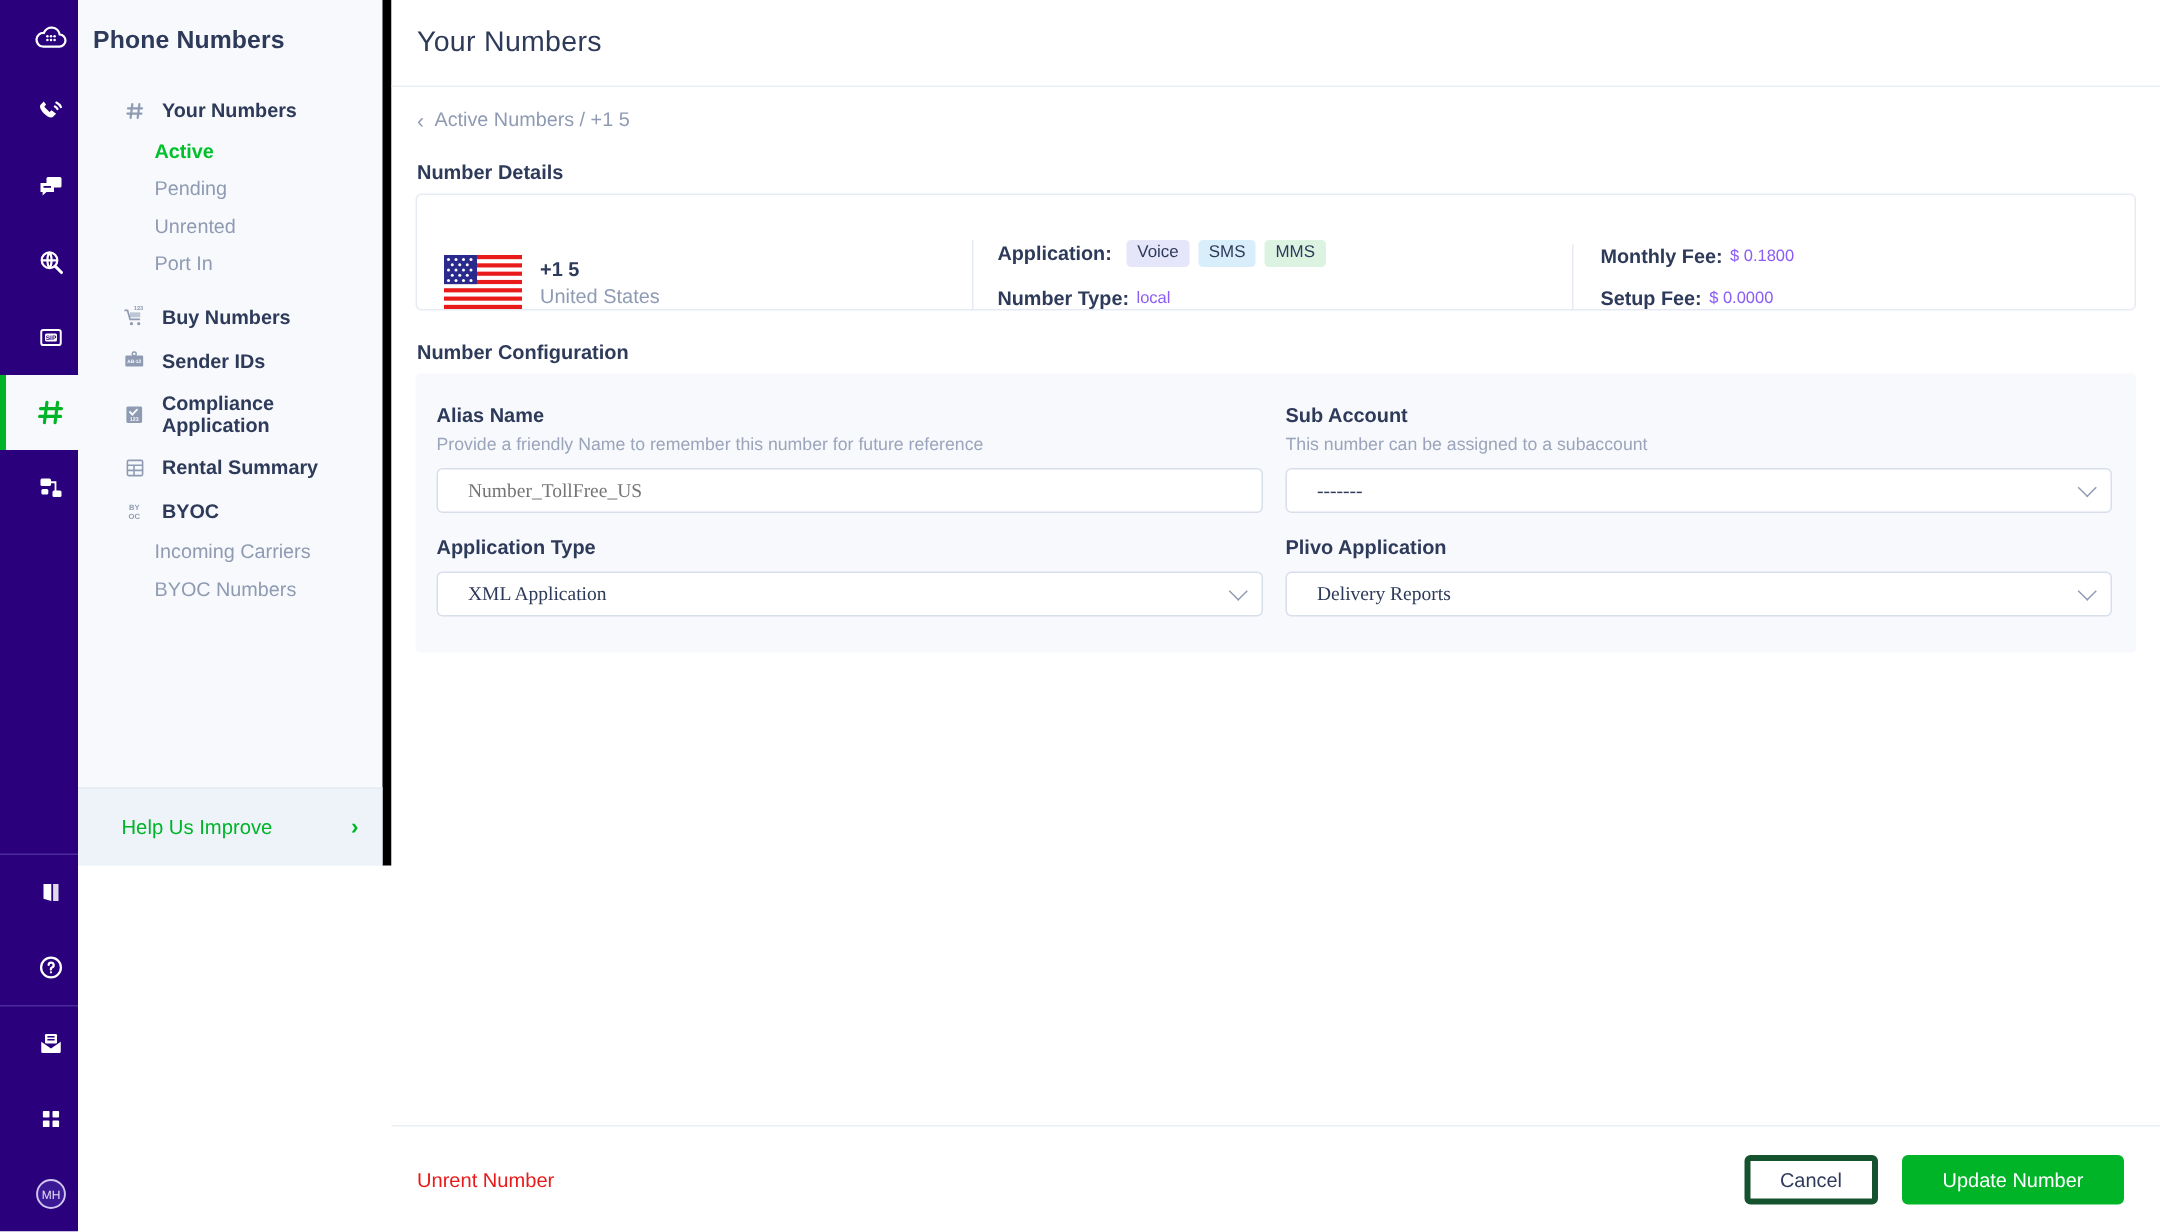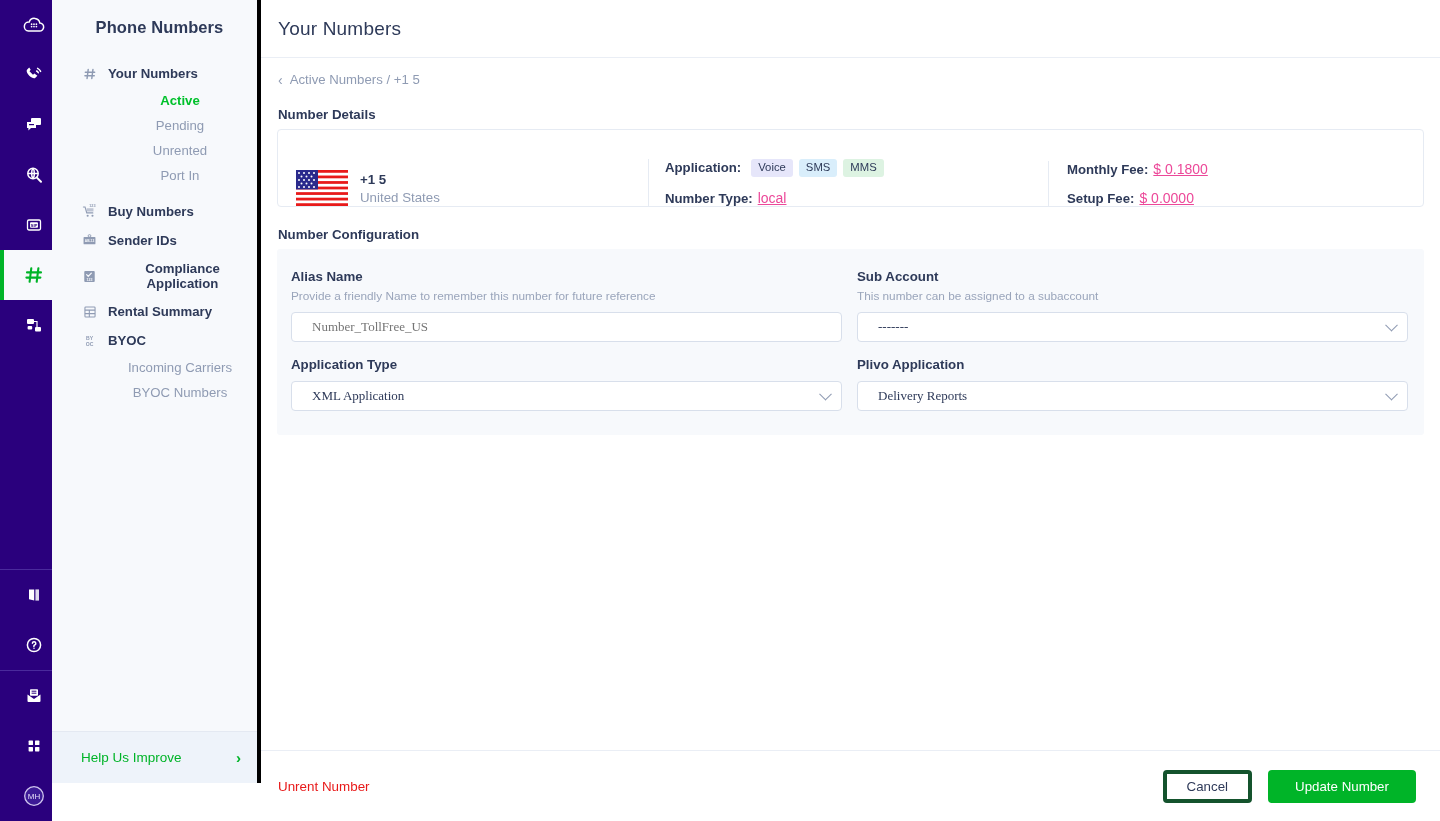--- a/index.html
+++ b/index.html
@@ -26,23 +26,23 @@
   .rail-item svg { display: block; }
   .rail-item.active { background: #f7f9fc; }
   .rail-item.active::before {
     content: ""; position: absolute; left: 0; top: 0; bottom: 0;
     width: 4px; background: #00b428;
   }
   .rail-spacer { flex: 1 1 auto; }
 
   
   .sidebar {
-    width: 209px; flex: 0 0 209px; height: 783px;
-    background: #f7f9fc; border-right: 4px solid #000000;
-    display: flex; flex-direction: column; position: relative; text-align: center;
+    width: 209px; flex: 0 0 209px; height: 577px;
+    background: #f7f9fc; border-right: 6px solid #000000;
+    display: flex; flex-direction: column; position: relative;
   }
   .sidebar-title {
     font-size: 16.5px; font-weight: 700; color: #2e3a59;
     padding: 18px 0 0 10px; letter-spacing: .1px;
   }
   .nav { margin-top: 22px; flex: 1 1 auto; }
   .nav-item {
     display: flex; align-items: center; gap: 10px;
     padding: 6px 0 6px 29px; cursor: pointer;
   }
@@ -89,21 +89,21 @@
   .dc-col.c2 { flex: 1 1 auto; border-left: 1px solid #e6ebf3; padding-left: 16px; }
   .dc-col.c3 { width: 375px; border-left: 1px solid #e6ebf3; padding-left: 18px; }
 
   .flag { width: 52px; height: 36px; flex: 0 0 52px; position: relative; margin-right: 12px; }
   .num-line { font-size: 13.3px; font-weight: 700; color: #2e3a59; }
   .country-line { font-size: 13.3px; color: #8f9bb3; margin-top: 3px; }
 
   .kv-rows { display: flex; flex-direction: column; gap: 13px; }
   .kv-row { display: flex; align-items: center; }
   .kv-key { font-size: 13.2px; font-weight: 700; color: #2e3a59; }
-  .kv-val { font-size: 14px; color: #ec4899; margin-left: 5px; text-decoration: underline; }
+  .kv-val { font-size: 11px; color: #8b5cf6; margin-left: 5px; }
   .badges { display: flex; gap: 6px; margin-left: 10px; }
   .badge {
     font-size: 11.3px; color: #2e3a59; padding: 3px 7px 4px; border-radius: 3px; line-height: 1;
   }
 
   
   .config-panel {
     background: #f7f9fc; border-radius: 3px;
     padding: 20px 16px 24px 14px;
     display: grid; grid-template-columns: 1fr 1fr; column-gap: 26px; row-gap: 17px; gap: 15px;

